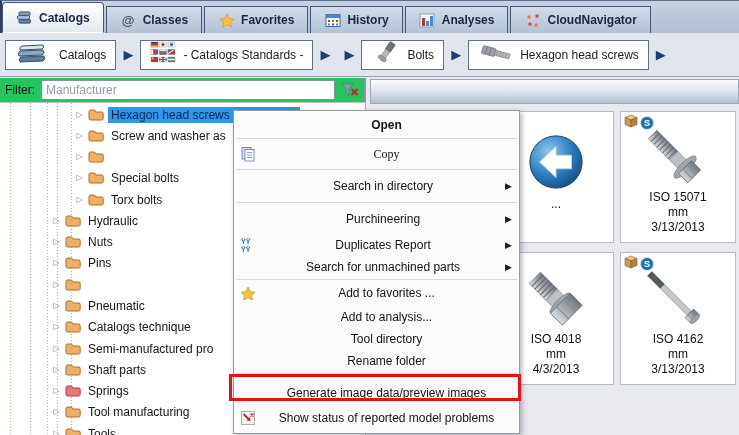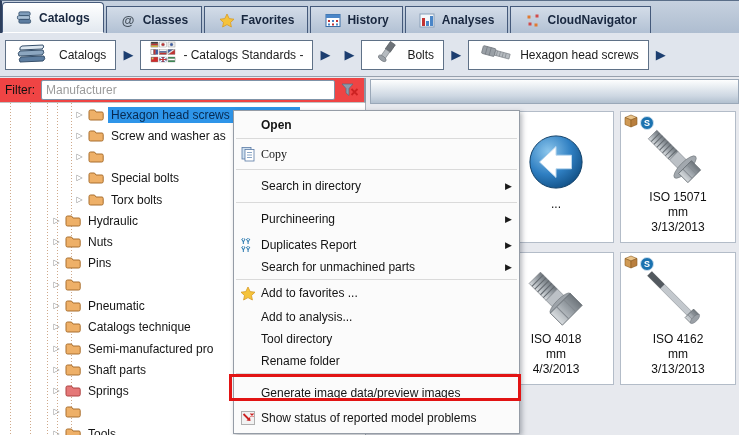--- a/index.html
+++ b/index.html
@@ -20,21 +20,21 @@
 
   
   #crumbbar{position:absolute;left:0;top:33px;width:739px;height:44px;background:#e0e5ed;
     border-bottom:1px solid #97a0ad;display:flex;align-items:center;padding-left:5px;
     box-sizing:border-box;}
   .crumb{background:#fff;border:1px solid #5f7187;height:30px;display:flex;align-items:center;
     gap:6px;padding:0 9px;font-size:12px;color:#1b1b1b;box-sizing:border-box;}
   .crumb-arrow{color:#1c3e70;font-size:13px;margin:0 7px;line-height:1;}
 
   
-  #filterrow{position:absolute;left:0;top:78px;width:366px;height:25px;background:#ef4444;
+  #filterrow{position:absolute;left:0;top:78px;width:366px;height:25px;background:#22c55e;
     border-right:2px solid #8b97a5;border-bottom:1px solid #c2c2c2;display:flex;align-items:center;
     padding:0 5px;gap:6px;font-size:12px;color:#111;box-sizing:border-box;}
   #filter-input{flex:1;height:18px;border:1px solid #7f93a8;border-radius:2px;font-size:12px;
     padding:0 4px;font-family:"Liberation Sans",sans-serif;color:#222;min-width:0;}
   #filter-input::placeholder{color:#9b9b9b;}
   #panel-header{position:absolute;left:370px;top:79px;width:369px;height:25px;
     background:linear-gradient(#fdfefe,#cdd7e2 70%,#b2c0cf);border:1px solid #9aa8b8;box-sizing:border-box;}
 
   
   #tree{position:absolute;left:0;top:103px;width:366px;height:332px;background:#fff;
@@ -57,21 +57,21 @@
   .tile .imgarea{position:absolute;left:0;right:0;top:12px;height:76px;display:flex;
     align-items:center;justify-content:center;}
   .tile .lines{position:absolute;left:0;right:0;bottom:7px;text-align:center;font-size:12px;
     line-height:15px;color:#101010;}
   .tile .lines.single{bottom:30px;}
 
   
   #ctx{position:absolute;left:233px;top:110px;width:287px;background:#fbfbfb;
     border:1px solid #959ca6;box-shadow:2px 2px 5px rgba(40,50,60,.35);z-index:10;
     box-sizing:border-box;padding:2px 0;}
-  .mi{display:flex;align-items:center;font-size:12px;color:#141414;padding-right:7px;cursor:default;}
+  .mi{display:flex;align-items:center;font-size:12px;color:#141414;padding-right:7px;cursor:default;text-align:center;}
   .mi .ic{width:27px;display:flex;align-items:center;justify-content:center;flex:none;}
   .mi .lbl{flex:1;white-space:nowrap;}
   .mi .lbl.bold{font-weight:bold;}
   .mi .sub{font-size:9px;color:#1a1a1a;}
   .msep{border-top:1px solid #dadada;margin:1px 2px;height:0;}
   .mspacer{height:6px;}
   #redbox{position:absolute;left:229px;top:374px;width:292px;height:27px;
     border:3px solid #e21414;z-index:12;box-sizing:border-box;pointer-events:none;}
 </style>
 </head>
@@ -330,20 +330,21 @@
       <svg class="f-red" width="16" height="13" viewBox="0 0 16 13">
           <path d="M1 3.5 Q1 2 2.5 2 h4 l1.5 2 h6 q1.2 0 1.2 1.5 v5 q0 1.5 -1.5 1.5 H2.5 Q1 12 1 10.5 z"></path>
         </svg>
       <span class="tlabel">Springs</span>
     </div>
     <div class="trow lvl1" style="top:298px;">
       <span class="exp">▷</span>
       <svg class="f-tan" width="16" height="13" viewBox="0 0 16 13">
           <path d="M1 3.5 Q1 2 2.5 2 h4 l1.5 2 h6 q1.2 0 1.2 1.5 v5 q0 1.5 -1.5 1.5 H2.5 Q1 12 1 10.5 z"></path>
         </svg>
+      <span class="tlabel">Tool manufacturing</span>
     </div>
     <div class="trow lvl1" style="top:320px;">
       <span class="exp">▷</span>
       <svg class="f-tan" width="16" height="13" viewBox="0 0 16 13">
           <path d="M1 3.5 Q1 2 2.5 2 h4 l1.5 2 h6 q1.2 0 1.2 1.5 v5 q0 1.5 -1.5 1.5 H2.5 Q1 12 1 10.5 z"></path>
         </svg>
       <span class="tlabel">Tools</span>
     </div>
   </div>
 

